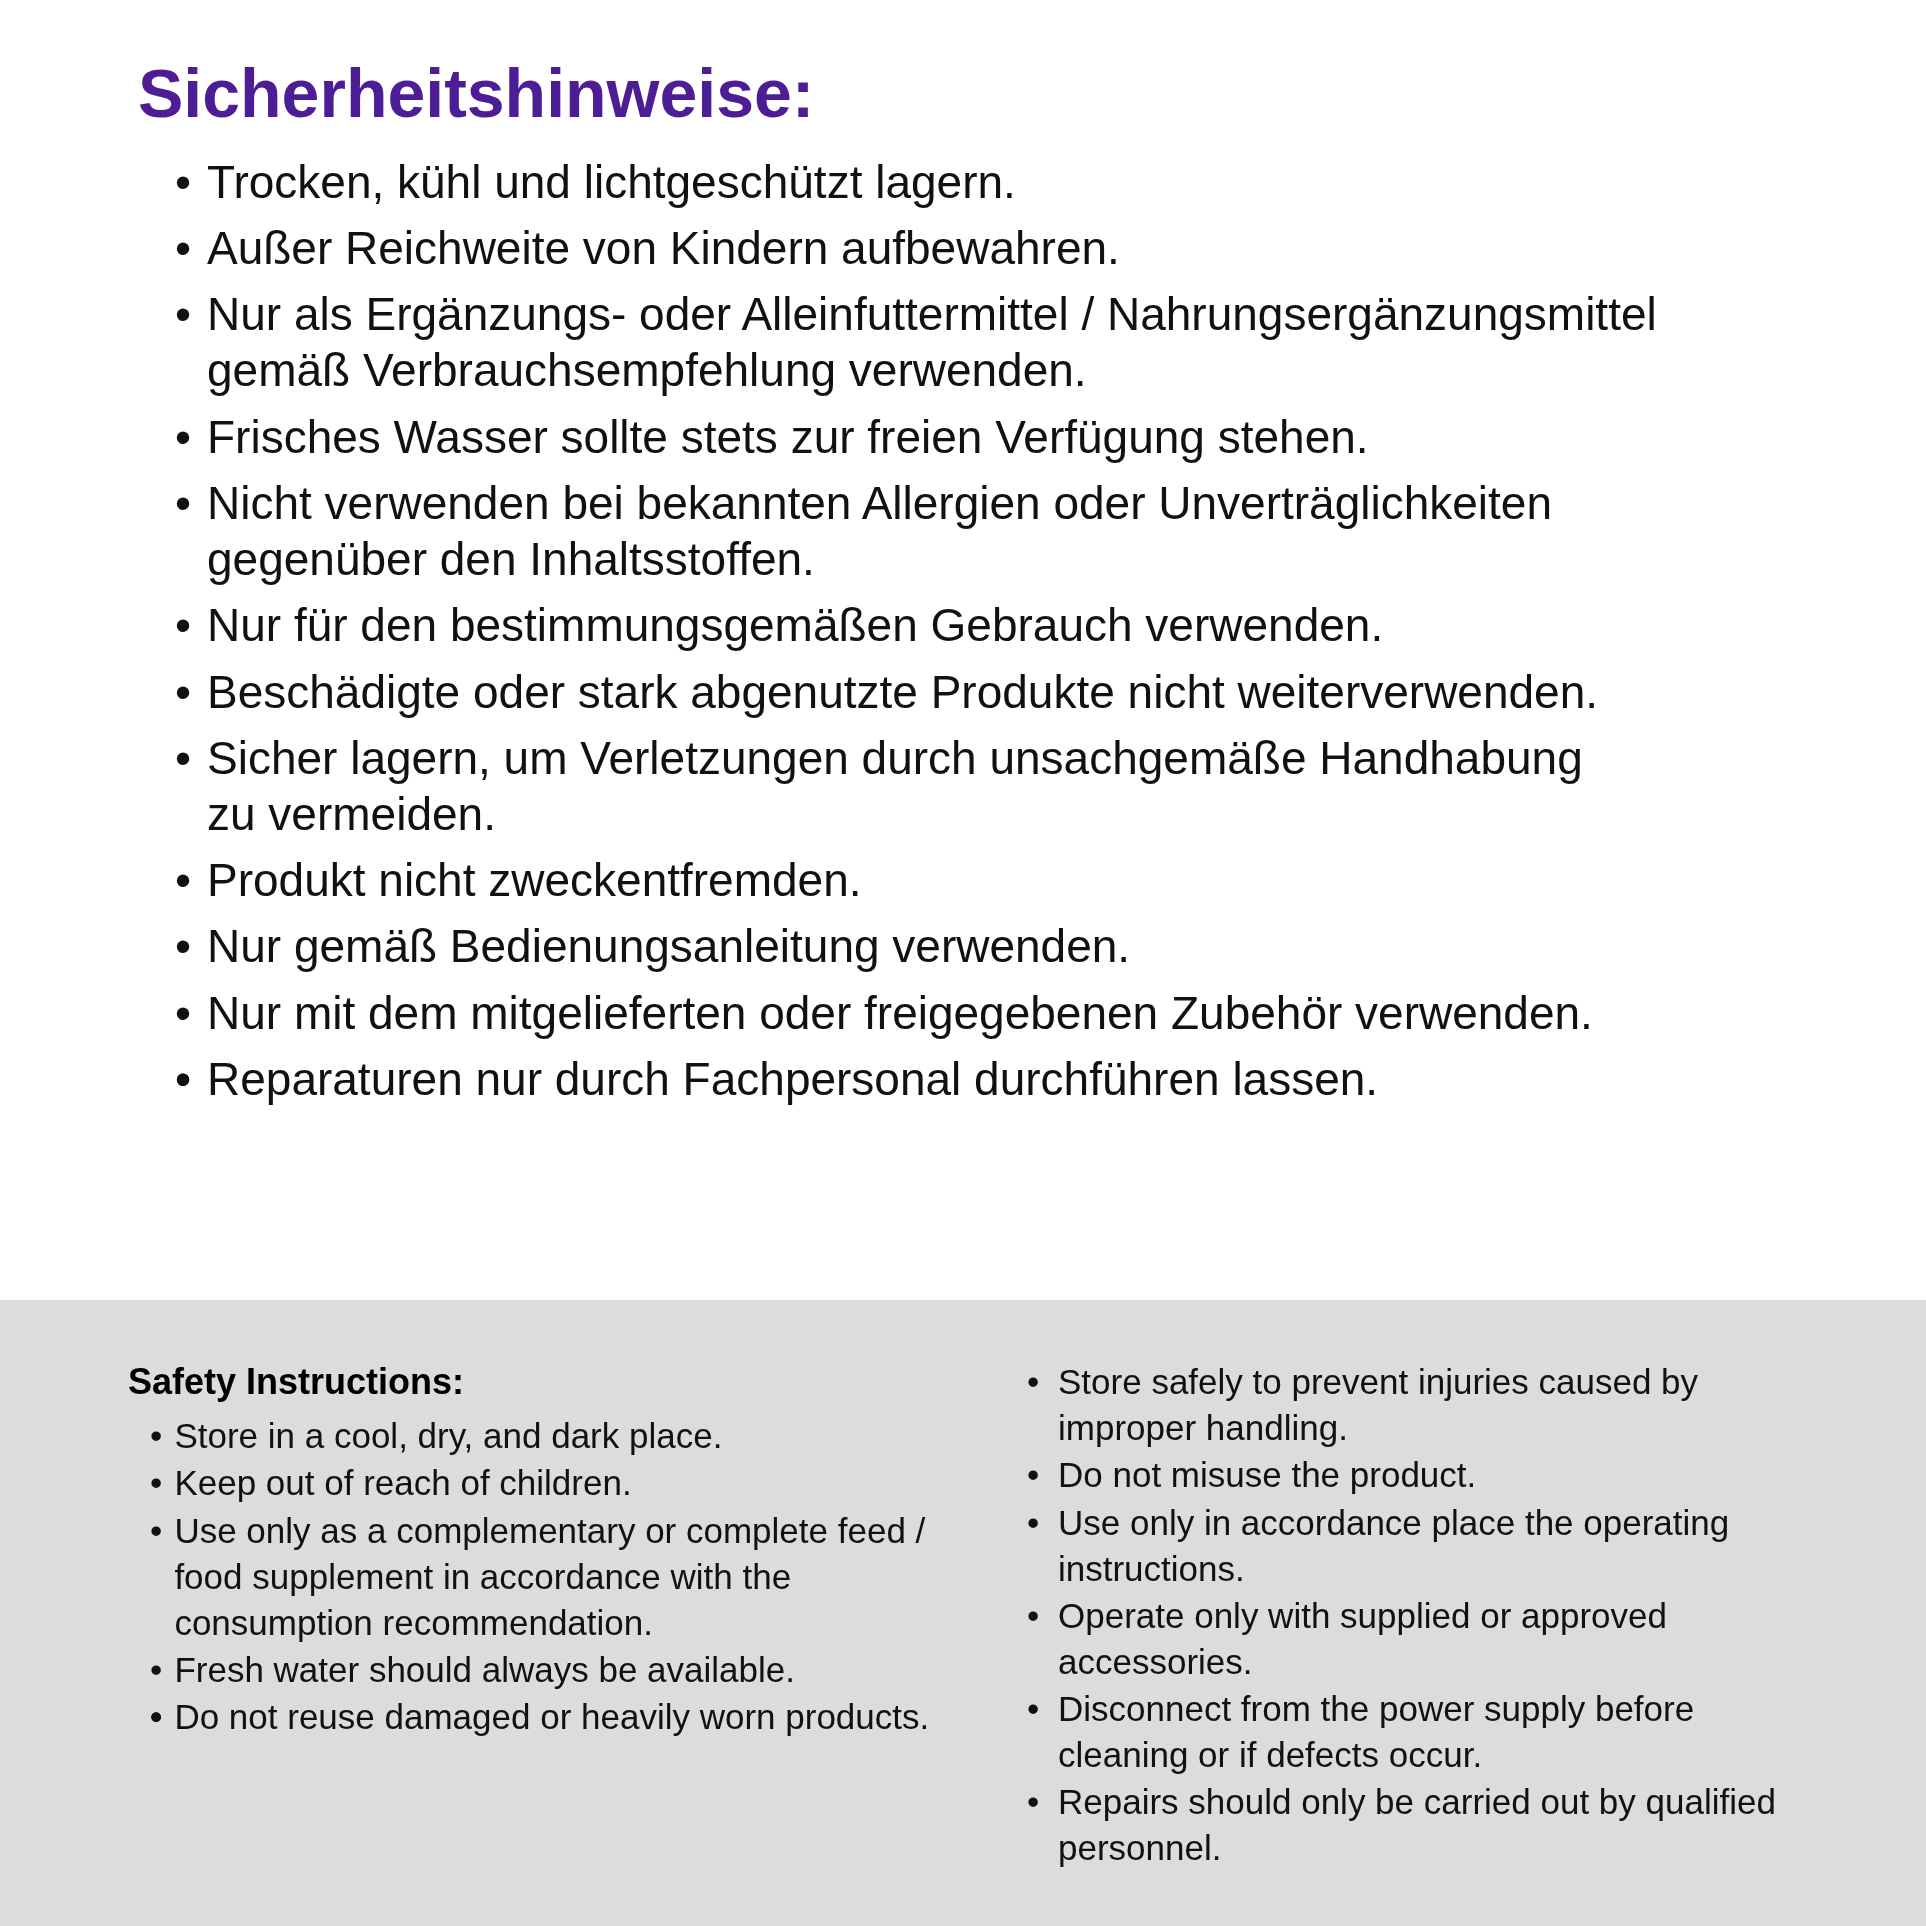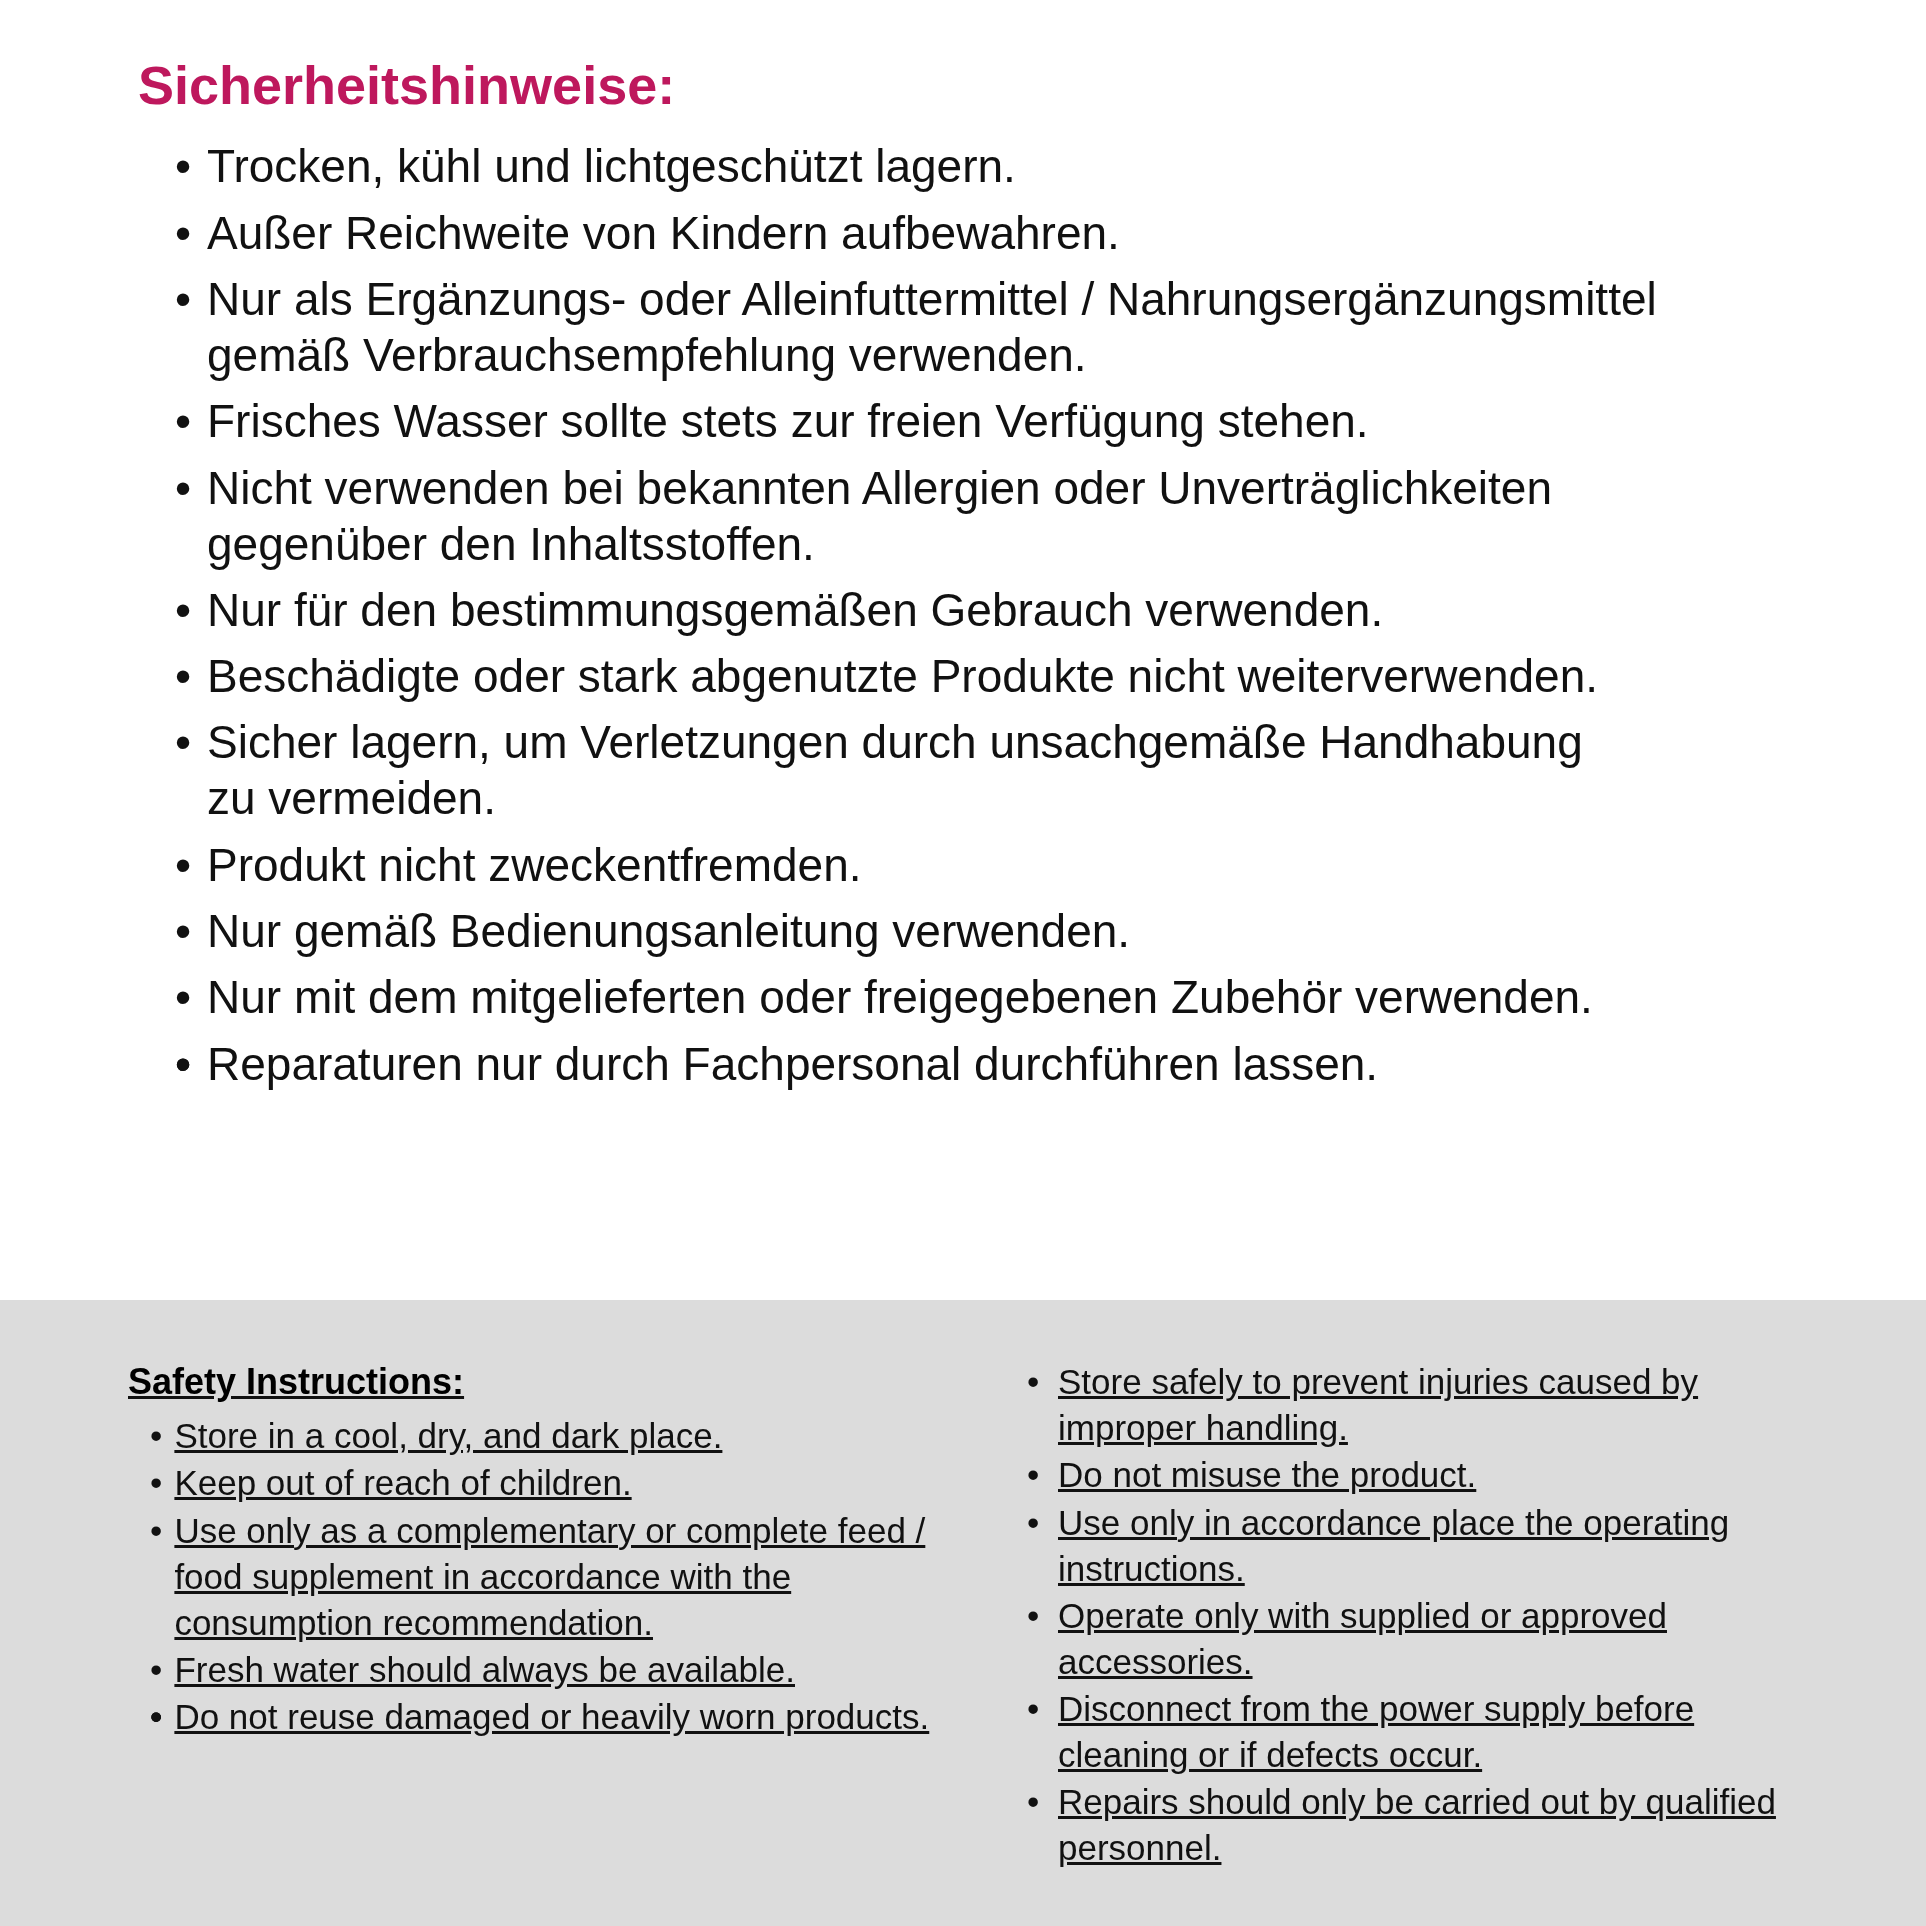--- a/index.html
+++ b/index.html
@@ -10,24 +10,24 @@
     font-family: "Liberation Sans", "DejaVu Sans", sans-serif;
     overflow: hidden;
   }
   .white-section {
     box-sizing: border-box;
     height: 1300px;
     padding-top: 56px;
   }
   .de-title {
     margin: 0 0 23px 138px;
-    font-size: 54px;
+    font-size: 68px;
     font-weight: 700;
     line-height: 1.1;
-    color: #be185d;
+    color: #4c1d95;
   }
   ul { list-style: none; margin: 0; padding: 0; }
   .de-list {
     margin: 13px 0 0 175px;
     width: 1721px;
     font-size: 46px;
     line-height: 56px;
   }
   .de-list li {
     position: relative;
@@ -39,21 +39,20 @@
     left: 0; top: 0;
   }
   .txt { white-space: pre-line; }
 
   .gray-section {
     box-sizing: border-box;
     height: 626px;
     padding-top: 59px;
     display: flex;
     align-items: flex-start;
-    text-decoration: underline;
   }
   .col-left { margin-left: 128px; width: 899px; }
   .col-right { width: 873px; }
   .en-title {
     margin: 0;
     font-size: 36px;
     font-weight: 700;
     line-height: 45px;
     color: #000000;
   }

